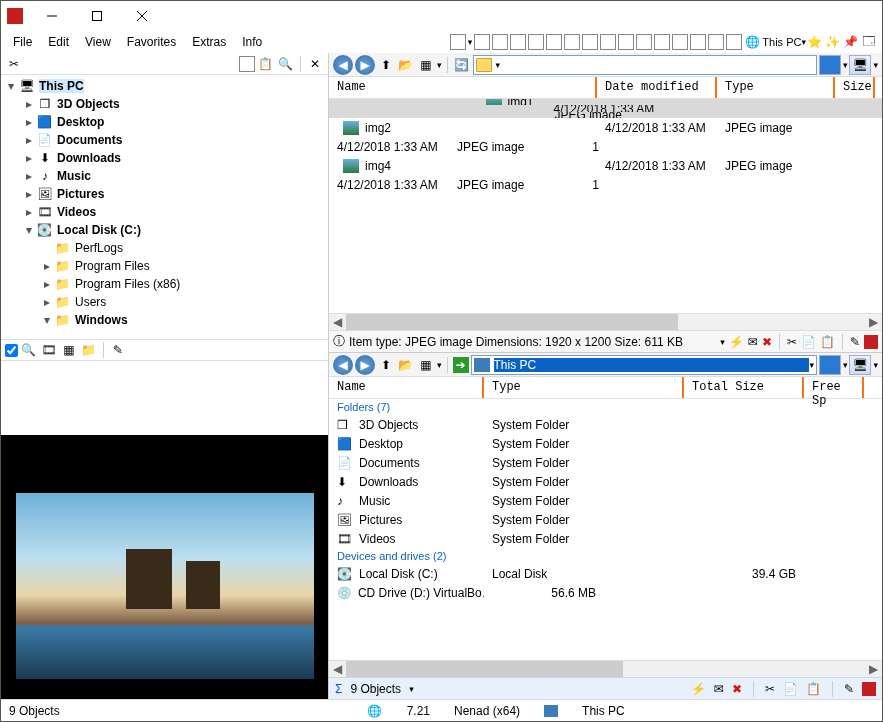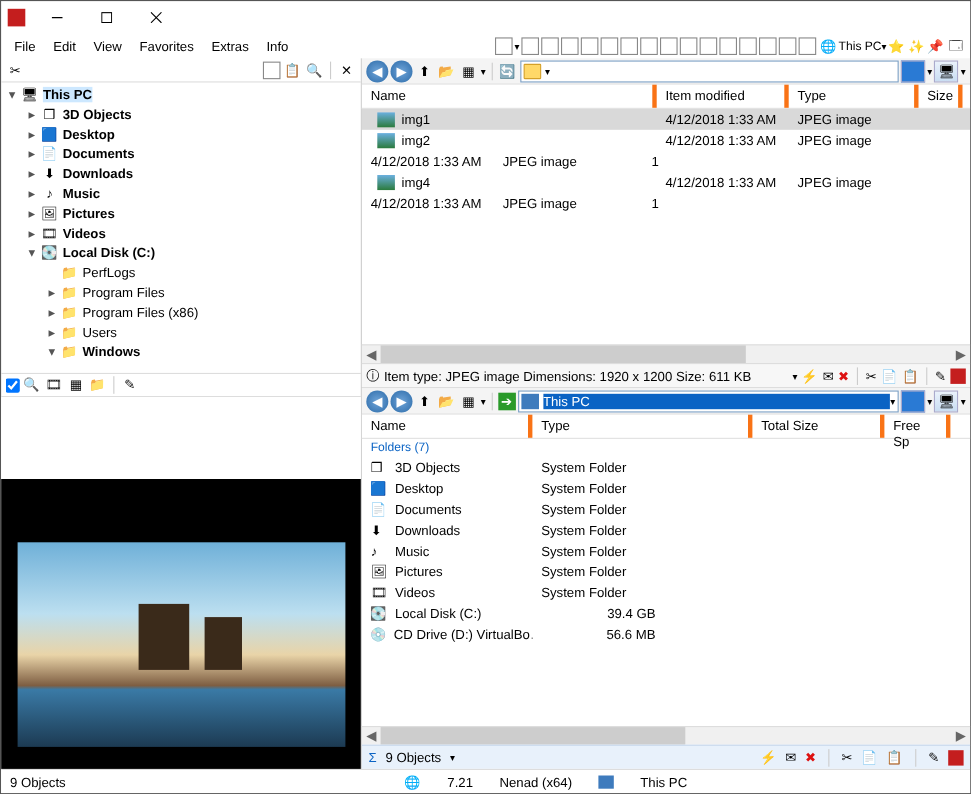--- a/index.html
+++ b/index.html
@@ -37,24 +37,24 @@
 .navbar { height: 24px; display: flex; align-items: center; gap: 2px; padding: 0 4px; background: #f4f4f4; border-bottom: 1px solid #ddd; }
 .navbtn { width: 20px; height: 20px; display: inline-flex; align-items: center; justify-content: center; border-radius: 3px; }
 .navbtn.back,.navbtn.fwd{background:radial-gradient(#6fa4d8,#2b6aa8);color:#fff;border-radius:50%}
 .addr { flex: 1; height: 20px; border: 1px solid #7a9ec4; display: flex; align-items: center; padding: 0 2px; background: #fff; font-size: 11px; }
 .addr.sel { background: #fff; }
 .addr .folic{width:16px;height:14px;margin-right:4px}
 .addr .txt{flex:1;white-space:nowrap;overflow:hidden}
 .addr .txt.hl{background:#0a63c4;color:#fff}
 .cbtn{width:22px;height:20px;border:1px solid #aac;background:linear-gradient(#eaf2fb,#c9ddf2);display:inline-flex;align-items:center;justify-content:center}
 .filehdr { height: 22px; display: flex; border-bottom: 1px solid #e0e0e0; background: #fff; }
-.filehdr .col { padding: 3px 8px; border-right: 4px solid #f97316; font-size: 12px; }
+.filehdr .col { padding: 3px 8px; border-right: 2px solid #f97316; font-size: 12px; font-family: Liberation Mono, monospace; }
 .filelist { flex: 1; overflow: auto; }
 .row { display: flex; height: 19px; align-items: center; }
-.row.sel { background: #d9d9d9; }
+.row.sel { background: #d9d9d9; flex-direction: column; }
 .row .c { padding: 0 8px; white-space: nowrap; overflow: hidden; display: flex; align-items: center; }
 .row .ic { width: 16px; height: 14px; margin-right: 6px; }
 .scrollx { height: 17px; background: #f0f0f0; border-top: 1px solid #ddd; display: flex; }
 .scrollx .thumb { width: 60%; background: #cdcdcd; }
 .scrollx .arr { width: 17px; display: flex; align-items: center; justify-content: center; color: #666; }
 .infobar { height: 22px; display: flex; align-items: center; gap: 4px; padding: 0 4px; background: #f7f7f7; border-top: 1px solid #ddd; font-size: 11px; }
 .infobar .txt { flex: 1; white-space: nowrap; overflow: hidden; }
 .grouphdr { color: #0a63c4; padding: 2px 8px; font-size: 11px; }
 .statusbar { height: 22px; background: #e8f1fb; border-top: 1px solid #c8d8ec; display: flex; align-items: center; padding: 0 6px; gap: 8px; font-size: 11px; }
 .bottombar { height: 22px; background: #fff; border-top: 1px solid #ddd; display: flex; align-items: center; padding: 0 8px; gap: 24px; font-size: 12px; }
@@ -237,21 +237,21 @@
           <span class="folic ic-folder"></span>
           <span style="font-size:9px">▾</span>
         </div>
         <span class="cbtn" style="background:#2a7ad4">&nbsp;</span>
           <span style="font-size:9px">▾</span>
         <span class="cbtn">🖥</span>
           <span style="font-size:9px">▾</span>
       </div>
       <div class="filehdr" id="hdr1">
           <div class="col" style="width:268px">Name</div>
-          <div class="col" style="width:120px">Item modified</div>
+          <div class="col" style="width:120px">Date modified</div>
           <div class="col" style="width:118px">Type</div>
           <div class="col" style="width:40px">Size</div>
         </div>
       <div class="filelist" id="list1">
           <div class="row sel">
      <div class="c" style="width:268px;padding-left:14px">
               <span class="ic ic-img"></span>
               <span>img1</span>
             </div>
      <div class="c" style="width:120px">4/12/2018 1:33 AM</div>
@@ -387,25 +387,27 @@
    <div class="c" style="width:120px;justify-content:flex-end"></div>
  </div>
           <div class="row">
    <div class="c" style="width:155px">
               <span class="ic">🎞</span>
               <span>Videos</span>
             </div>
    <div class="c" style="width:200px">System Folder</div>
    <div class="c" style="width:120px;justify-content:flex-end"></div>
  </div>
+          <div class="grouphdr">Devices and drives (2)</div>
           <div class="row">
    <div class="c" style="width:155px">
               <span class="ic">💽</span>
               <span>Local Disk (C:)</span>
             </div>
+   <div class="c" style="width:200px">Local Disk</div>
    <div class="c" style="width:120px;justify-content:flex-end">39.4 GB</div>
  </div>
           <div class="row">
    <div class="c" style="width:155px">
               <span class="ic">💿</span>
               <span>CD Drive (D:) VirtualBo…</span>
             </div>
    <div class="c" style="width:120px;justify-content:flex-end">56.6 MB</div>
  </div>
         </div>

